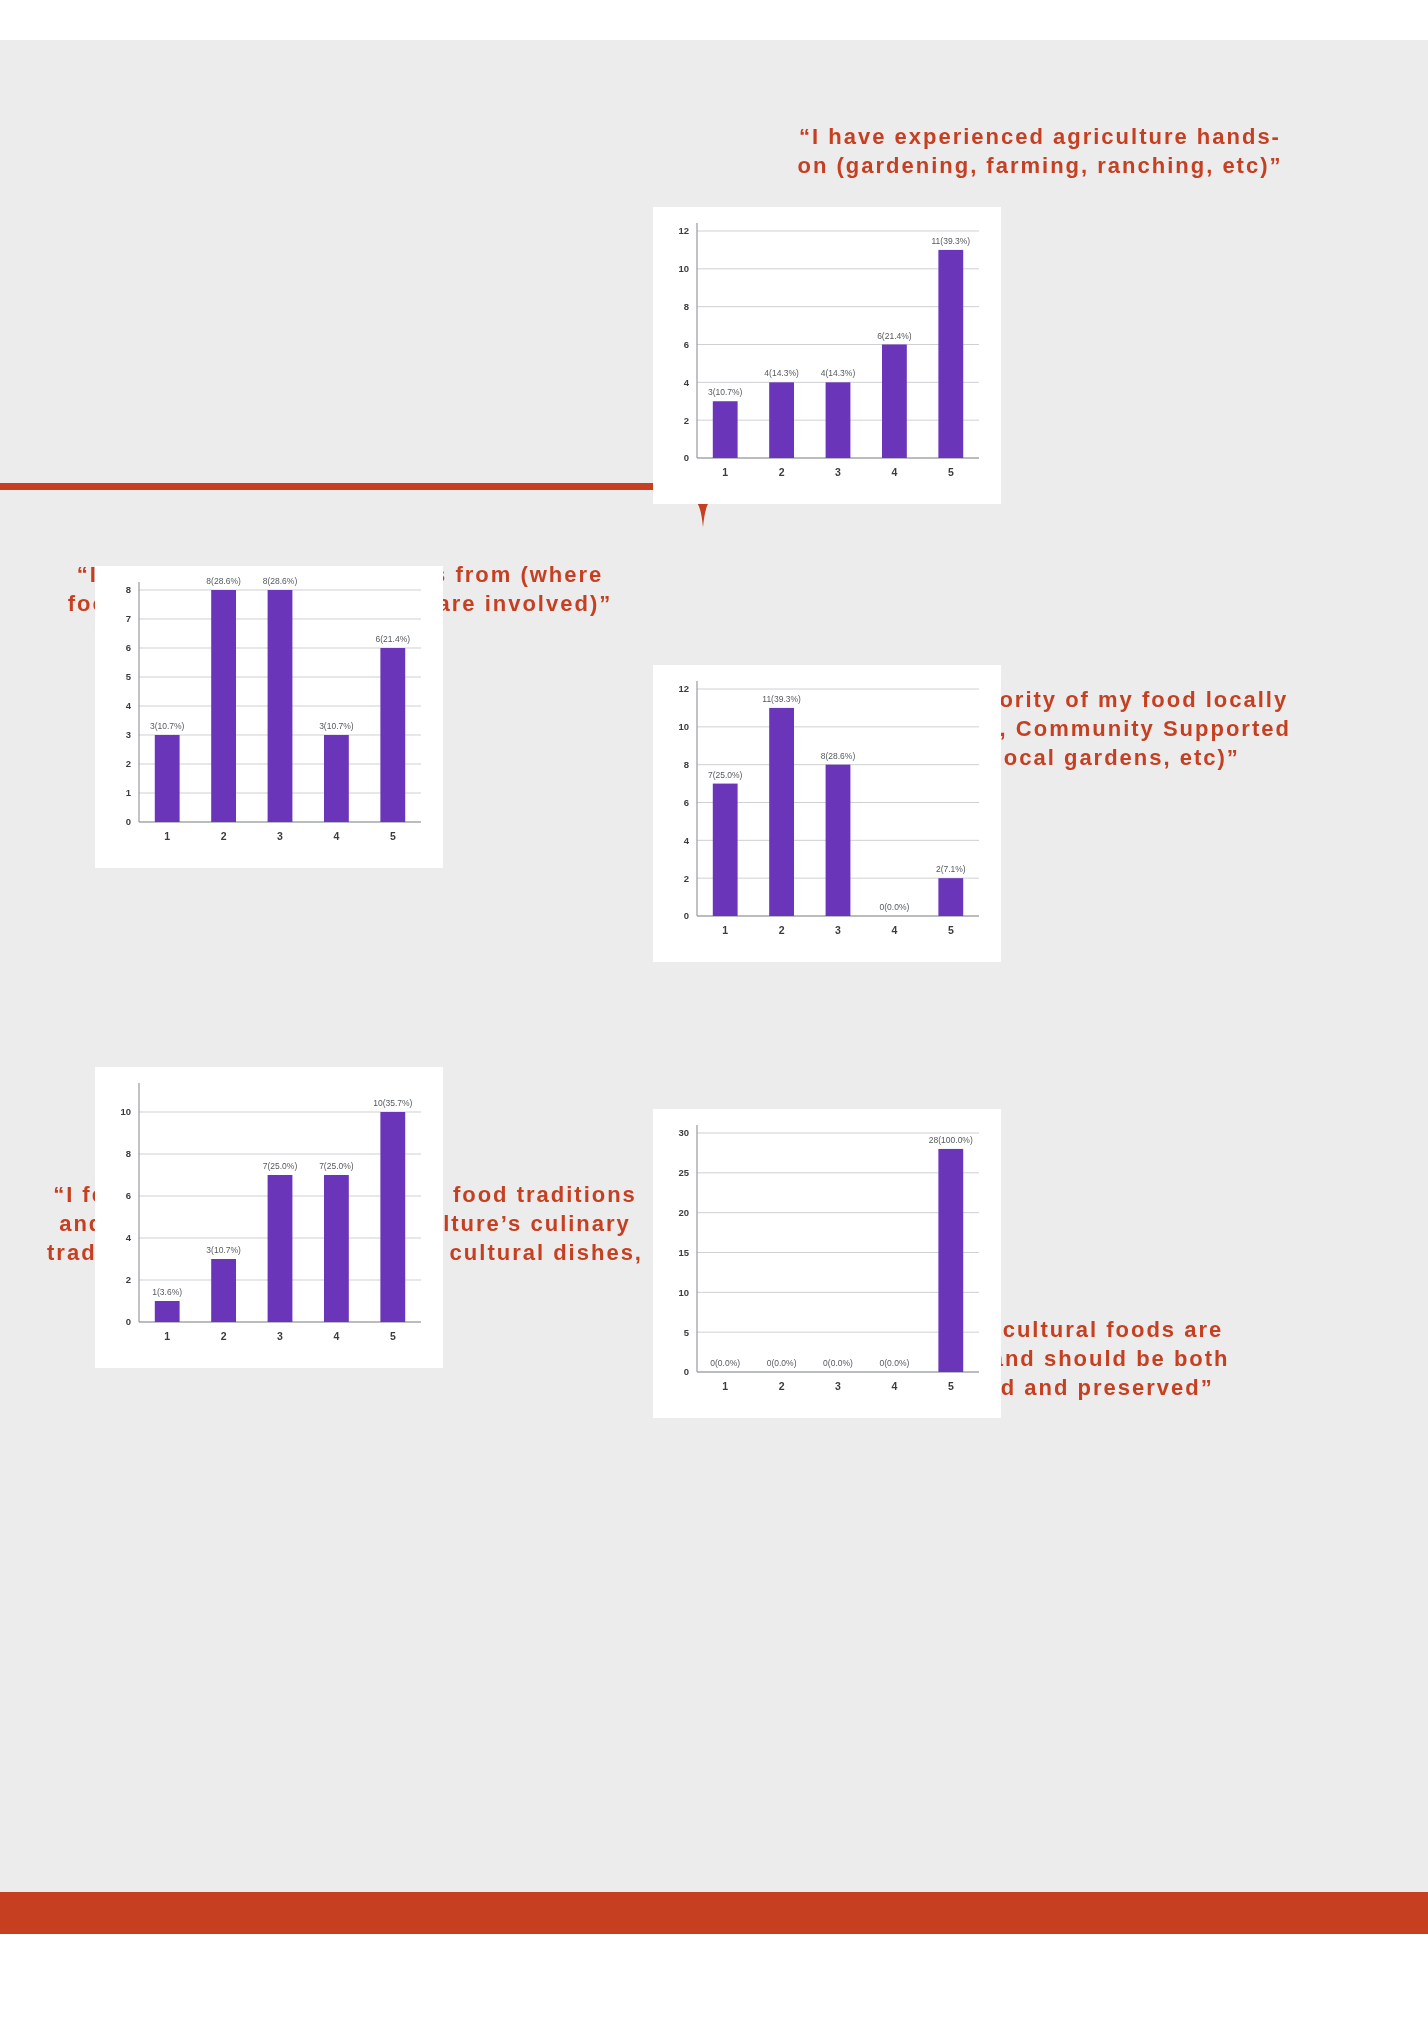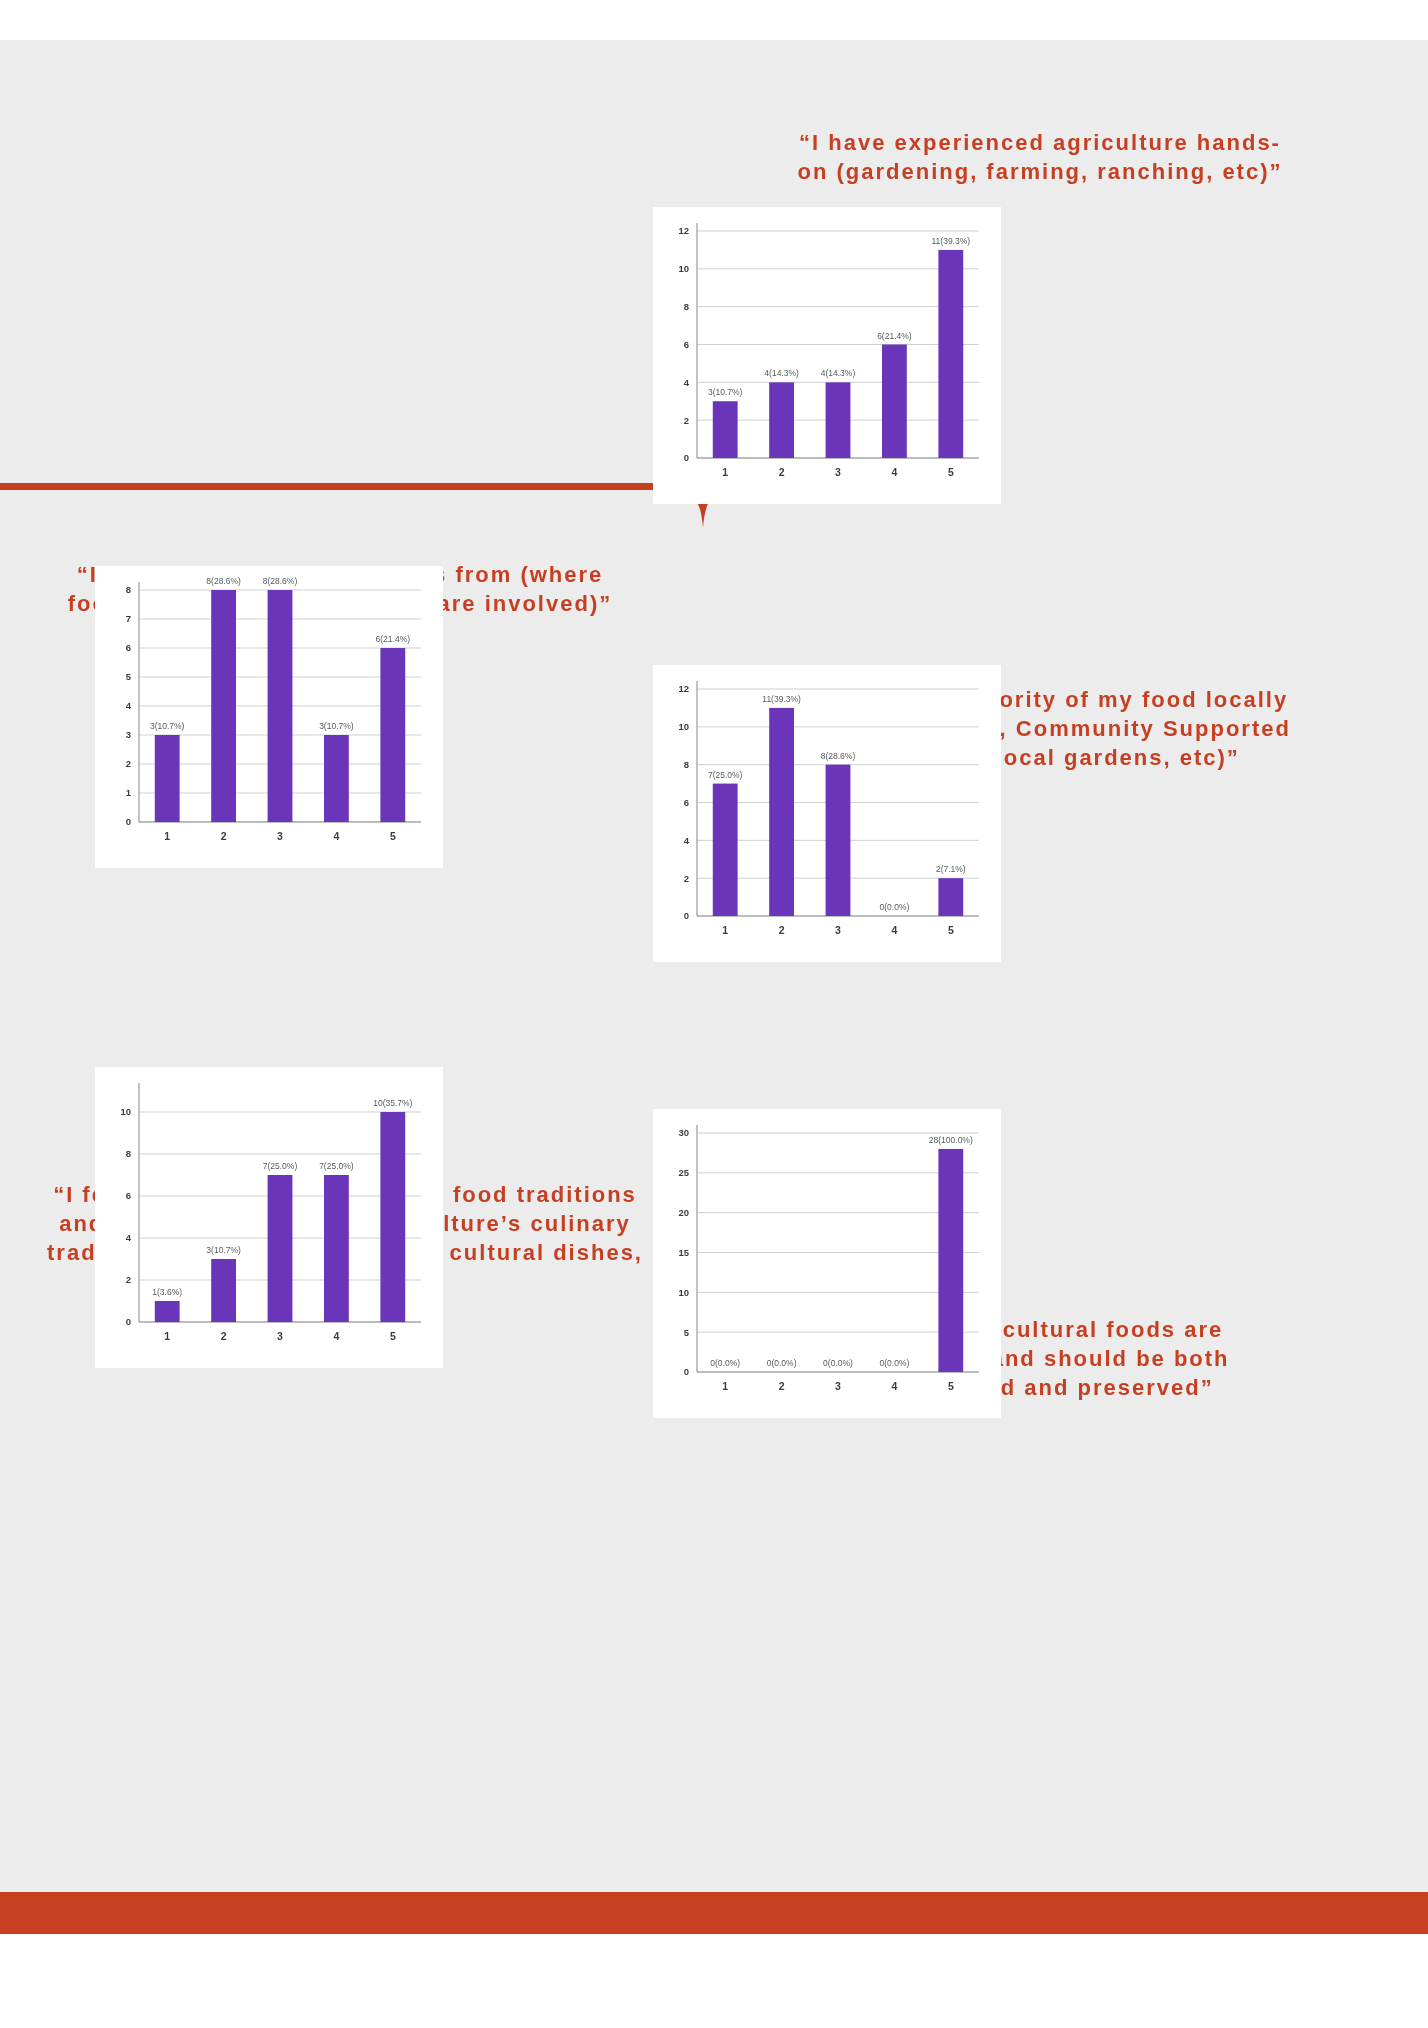--- a/index.html
+++ b/index.html
@@ -57,21 +57,21 @@
   
   .q-title {
     position: absolute;
     color: #c63f21;
     font-weight: bold;
     letter-spacing: 2.0px;
     text-align: center;
     line-height: 1.32;
     font-size: 22px;
   }
-  #title-hands-on { left: 790px; top: 128px; width: 500px; }
+  #title-hands-on { left: 790px; top: 122px; width: 500px; }
   #title-know-food { left: 60px; top: 560px; width: 560px; }
   #title-shop-local { left: 775px; top: 685px; width: 530px; }
   #title-cultural-connect { left: 35px; top: 1180px; width: 620px; }
   #title-cultural-value { left: 820px; top: 1315px; width: 460px; }
 
   
   .chart-card {
     position: absolute;
     background: #ffffff;
   }

